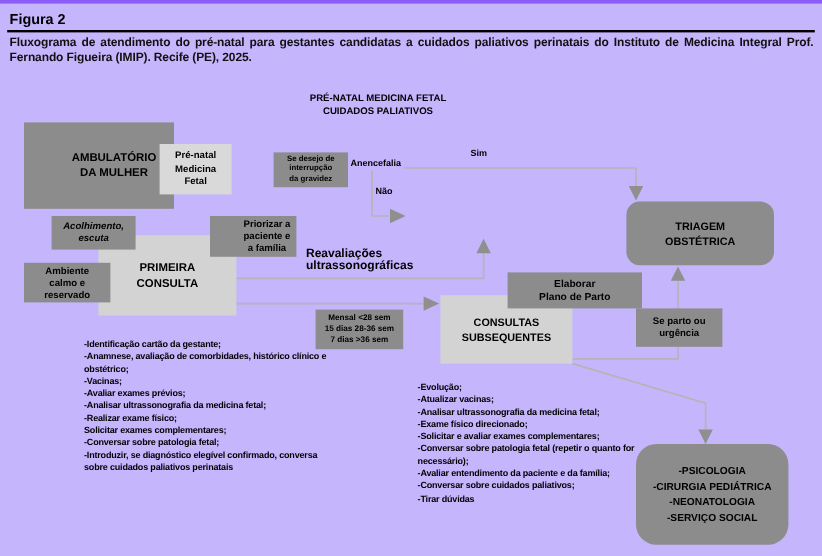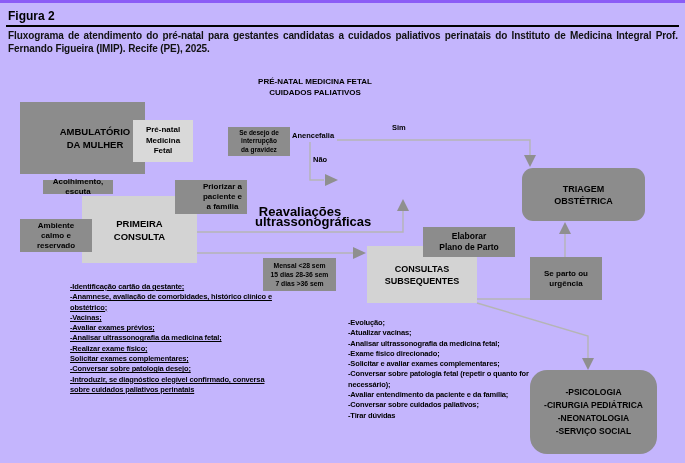--- a/index.html
+++ b/index.html
@@ -23,44 +23,44 @@
   .head{fill:#8f8f8f;}
 
   
   .box{position:absolute;display:flex;align-items:center;justify-content:center;text-align:center;
        color:#000;font-weight:bold;box-sizing:border-box;}
   .dark{background:#8c8c8c;z-index:3;}
   .light{background:#d3d3d3;z-index:2;}
 
   #box-ambulatorio{left:20px;top:99px;width:125px;height:72px;font-size:9.5px;line-height:13px;z-index:2;padding-left:25px;}
   #box-prenatal{left:133px;top:117px;width:60px;height:42px;font-size:8px;line-height:10.5px;background:#d9d9d9;z-index:3;}
-  #box-acolhimento{left:43px;top:177px;width:70px;height:14px;font-size:8px;line-height:10px;}
+  #box-acolhimento{left:43px;top:177px;width:70px;height:28px;font-size:8px;line-height:10px;font-style:italic;}
   #box-priorizar{left:175px;top:177px;width:72px;height:34px;font-size:8px;line-height:10px;padding-left:23px;}
   #box-ambiente{left:20px;top:216px;width:72px;height:33px;font-size:8px;line-height:10px;}
   #box-primeira{left:82px;top:193px;width:115px;height:67px;font-size:9.5px;line-height:13px;}
   #box-sedesejo{left:228px;top:124px;width:62px;height:29px;font-size:6.5px;line-height:8.5px;}
   #box-ultrassom{left:340px;top:163px;width:157px;height:31px;font-size:9px;line-height:12px;}
   #box-triagem{left:522px;top:165px;width:123px;height:53px;font-size:9px;line-height:12px;border-radius:11px;}
-  #box-elaborar{left:423px;top:224px;width:92px;height:30px;font-size:8.5px;line-height:11px;z-index:4;}
+  #box-elaborar{left:423px;top:224px;width:112px;height:30px;font-size:8.5px;line-height:11px;z-index:4;}
   #box-consultas{left:367px;top:243px;width:110px;height:57px;font-size:9px;line-height:12px;}
   #box-mensal{left:263px;top:255px;width:73px;height:33px;font-size:6.8px;line-height:9px;}
-  #box-separto{left:530px;top:254px;width:72px;height:43px;font-size:8px;line-height:10px;}
+  #box-separto{left:530px;top:254px;width:72px;height:32px;font-size:8px;line-height:10px;}
   #box-equipe{left:530px;top:367px;width:127px;height:84px;font-size:8.5px;line-height:13px;border-radius:17px;}
 
   
   .flabel{position:absolute;font-weight:bold;color:#000;z-index:2;}
   #lbl-anencefalia{left:292px;top:128px;font-size:7.5px;}
   #lbl-sim{left:392px;top:120px;font-size:7.5px;}
   #lbl-nao{left:313px;top:152px;font-size:7.5px;}
-  #lbl-reavaliacoes{left:255px;top:204px;width:90px;text-align:center;font-size:13px;line-height:10px;}
+  #lbl-reavaliacoes{left:255px;top:204px;width:90px;font-size:10px;line-height:10px;}
 
   
   .blist{position:absolute;font-size:7.5px;font-weight:bold;color:#000;line-height:10.3px;
          letter-spacing:-0.15px;z-index:2;}
-  #list-primeira{left:70px;top:279px;width:210px;text-decoration:underline;}
+  #list-primeira{left:70px;top:279px;width:210px;}
   #list-subseq{left:348px;top:315px;width:190px;}
 </style>
 </head>
 <body>
 
 <div id="canvas">
 
   <div id="fig-label">Figura 2</div>
   <div id="header-rule"></div>
   <div id="caption">Fluxograma de atendimento do pré-natal para gestantes candidatas a cuidados paliativos perinatais do Instituto de Medicina Integral Prof. Fernando Figueira (IMIP). Recife (PE), 2025.</div>
@@ -129,21 +129,21 @@
 ultrassonográficas</div>
 
   <div id="list-primeira" class="blist">
       <div>-Identificação cartão da gestante;</div>
       <div>-Anamnese, avaliação de comorbidades, histórico clínico e obstétrico;</div>
       <div>-Vacinas;</div>
       <div>-Avaliar exames prévios;</div>
       <div>-Analisar ultrassonografia da medicina fetal;</div>
       <div>-Realizar exame físico;</div>
       <div>Solicitar exames complementares;</div>
-      <div>-Conversar sobre patologia desejo;</div>
+      <div>-Conversar sobre patologia fetal;</div>
       <div>-Introduzir, se diagnóstico elegível confirmado, conversa sobre cuidados paliativos perinatais</div>
     </div>
   <div id="list-subseq" class="blist">
       <div>-Evolução;</div>
       <div>-Atualizar vacinas;</div>
       <div>-Analisar ultrassonografia da medicina fetal;</div>
       <div>-Exame físico direcionado;</div>
       <div>-Solicitar e avaliar exames complementares;</div>
       <div>-Conversar sobre patologia fetal (repetir o quanto for necessário);</div>
       <div>-Avaliar entendimento da paciente e da família;</div>

